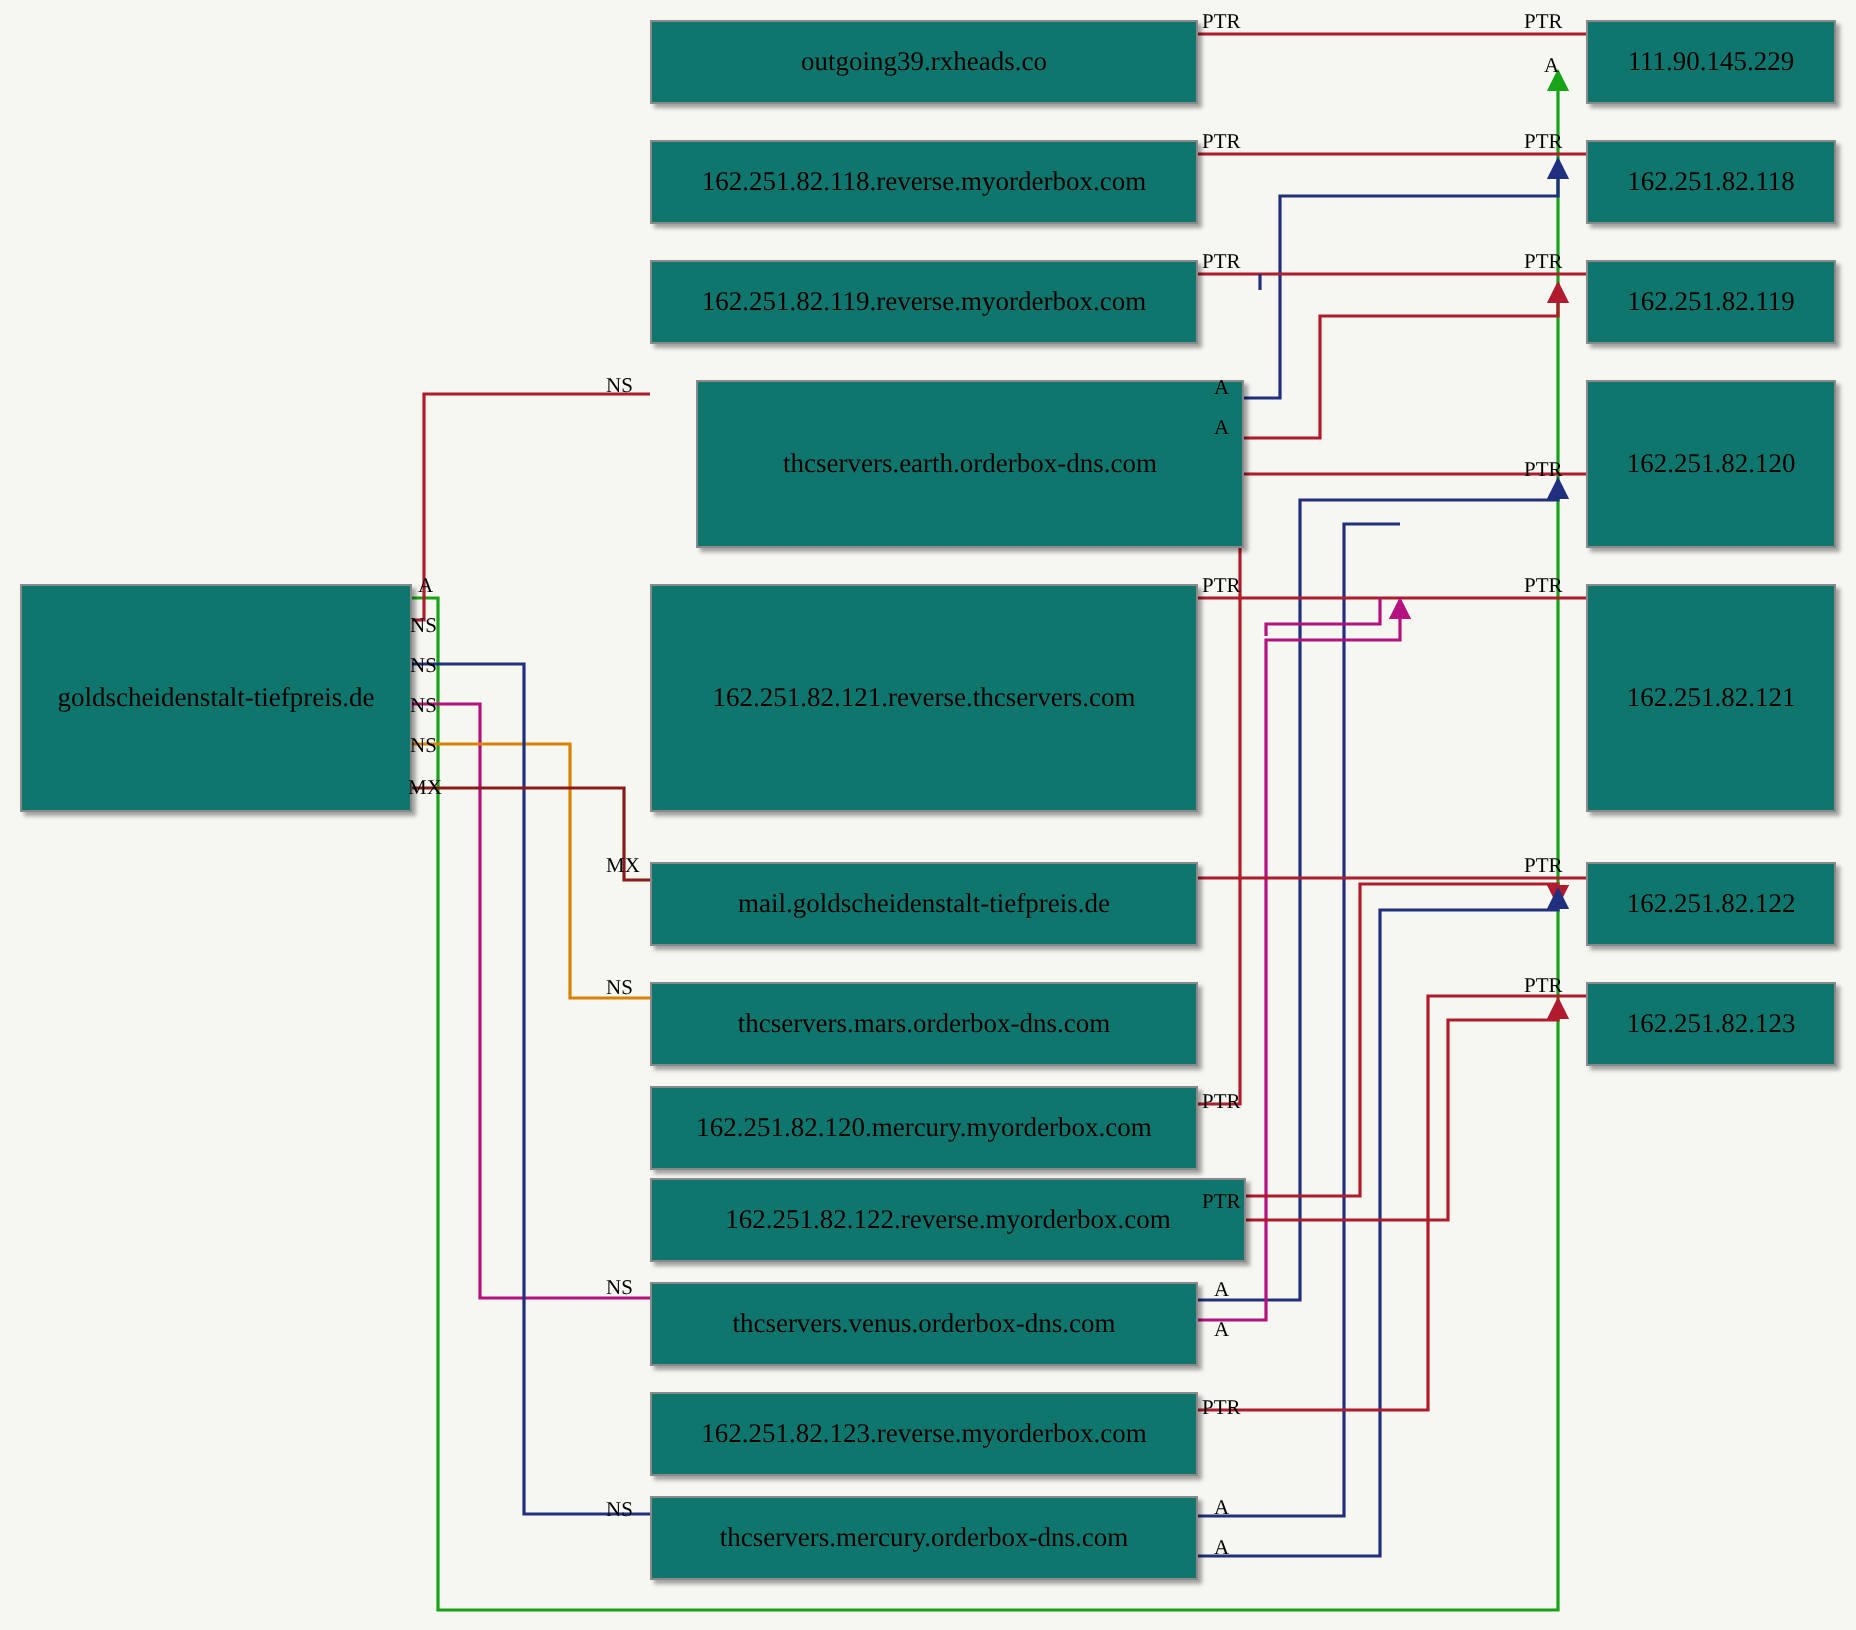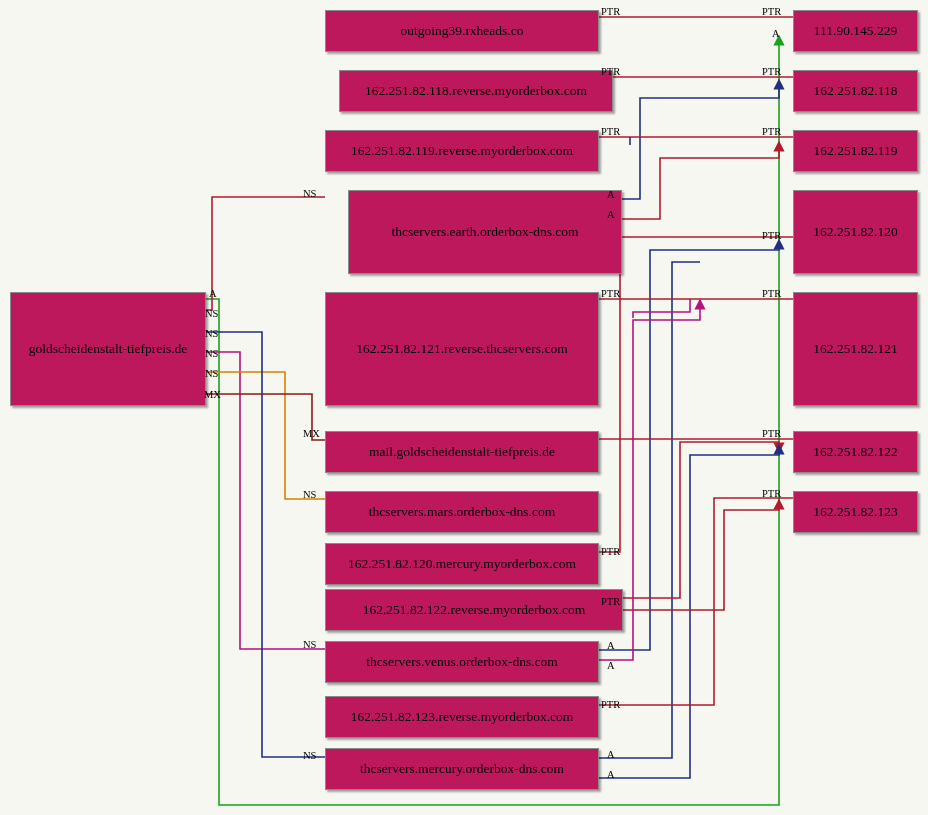--- a/index.html
+++ b/index.html
@@ -17,21 +17,21 @@
   }
   svg.edges {
     position: absolute;
     left: 0;
     top: 0;
     width: 928px;
     height: 815px;
   }
   .node {
     position: absolute;
-    background: #be185d;
+    background: #0f766e;
     border: 1px solid #8a8a8a;
     box-shadow: 2px 2px 2px rgba(0,0,0,0.35);
     display: flex;
     align-items: center;
     justify-content: center;
     text-align: center;
     font-size: 13.5px;
     color: #000;
     box-sizing: border-box;
     line-height: 1.2;
@@ -119,21 +119,21 @@
       <path d="M599,610 L724,610 L724,600" stroke="#b01b2e"></path>
     </g>
   </svg>
 
   <div class="node" style="left:10px;top:292px;width:196px;height:114px;">
       <span>goldscheidenstalt-tiefpreis.de</span>
     </div>
   <div class="node" style="left:325px;top:10px;width:274px;height:42px;">
       <span>outgoing39.rxheads.co</span>
     </div>
-  <div class="node" style="left:339px;top:70px;width:274px;height:42px;">
+  <div class="node" style="left:325px;top:70px;width:274px;height:42px;">
       <span>162.251.82.118.reverse.myorderbox.com</span>
     </div>
   <div class="node" style="left:325px;top:130px;width:274px;height:42px;">
       <span>162.251.82.119.reverse.myorderbox.com</span>
     </div>
   <div class="node" style="left:325px;top:190px;width:274px;height:84px;margin-left:23px;">
       <span>thcservers.earth.orderbox-dns.com</span>
     </div>
   <div class="node" style="left:325px;top:292px;width:274px;height:114px;">
       <span>162.251.82.121.reverse.thcservers.com</span>

